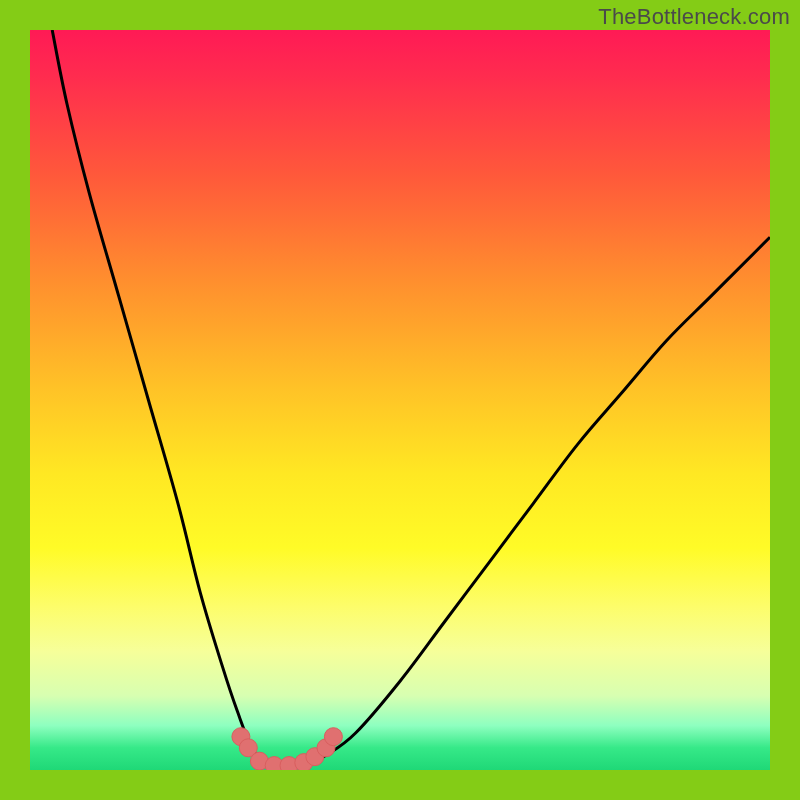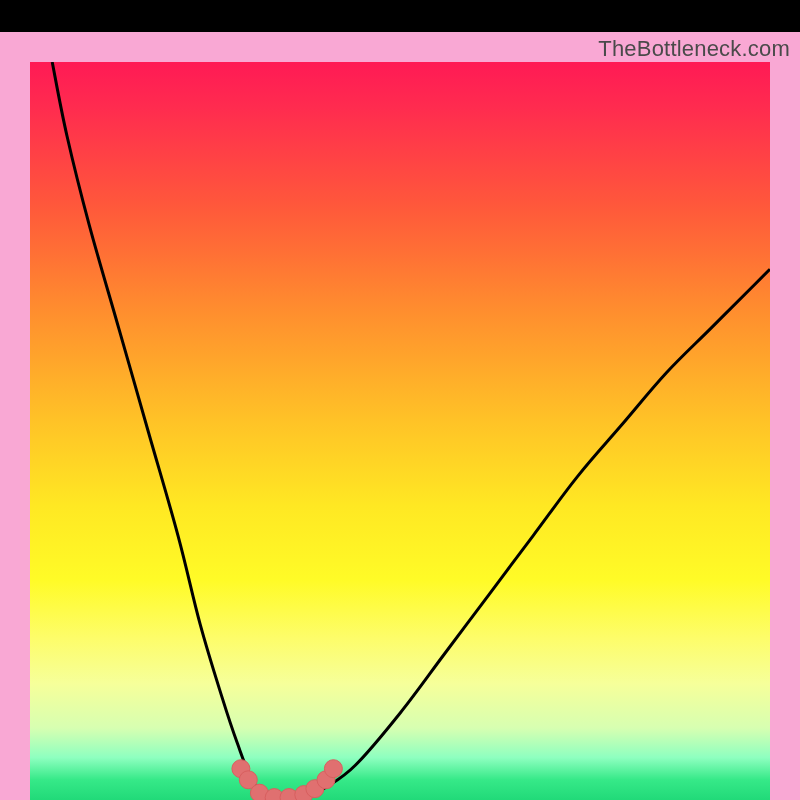--- a/index.html
+++ b/index.html
@@ -7,22 +7,21 @@
     padding: 0;
     width: 800px;
     height: 800px;
     overflow: hidden;
     background: #000;
     font-family: Arial, Helvetica, sans-serif;
   }
   .frame {
     position: absolute;
     inset: 0;
-    background: #f9a8d4;
-    margin-top: 32px;
+    background: #84cc16;
   }
   .plot-area {
     position: absolute;
     left: 30px;
     top: 30px;
     width: 740px;
     height: 740px;
     overflow: hidden;
   }
   .gradient-bg {

